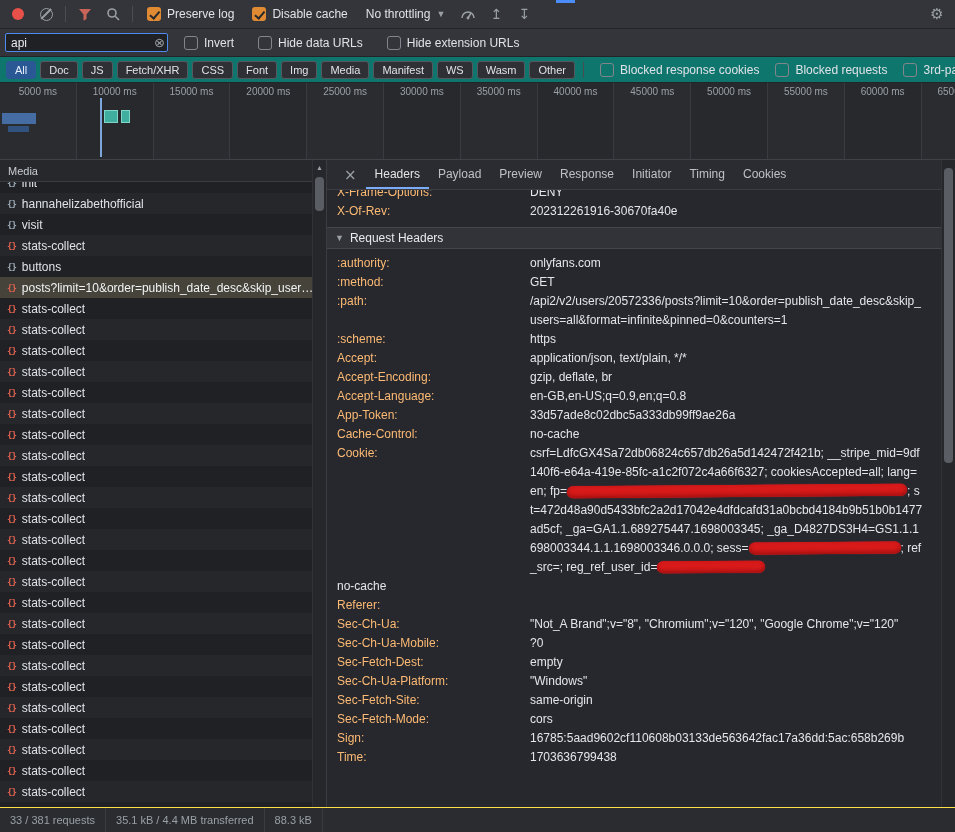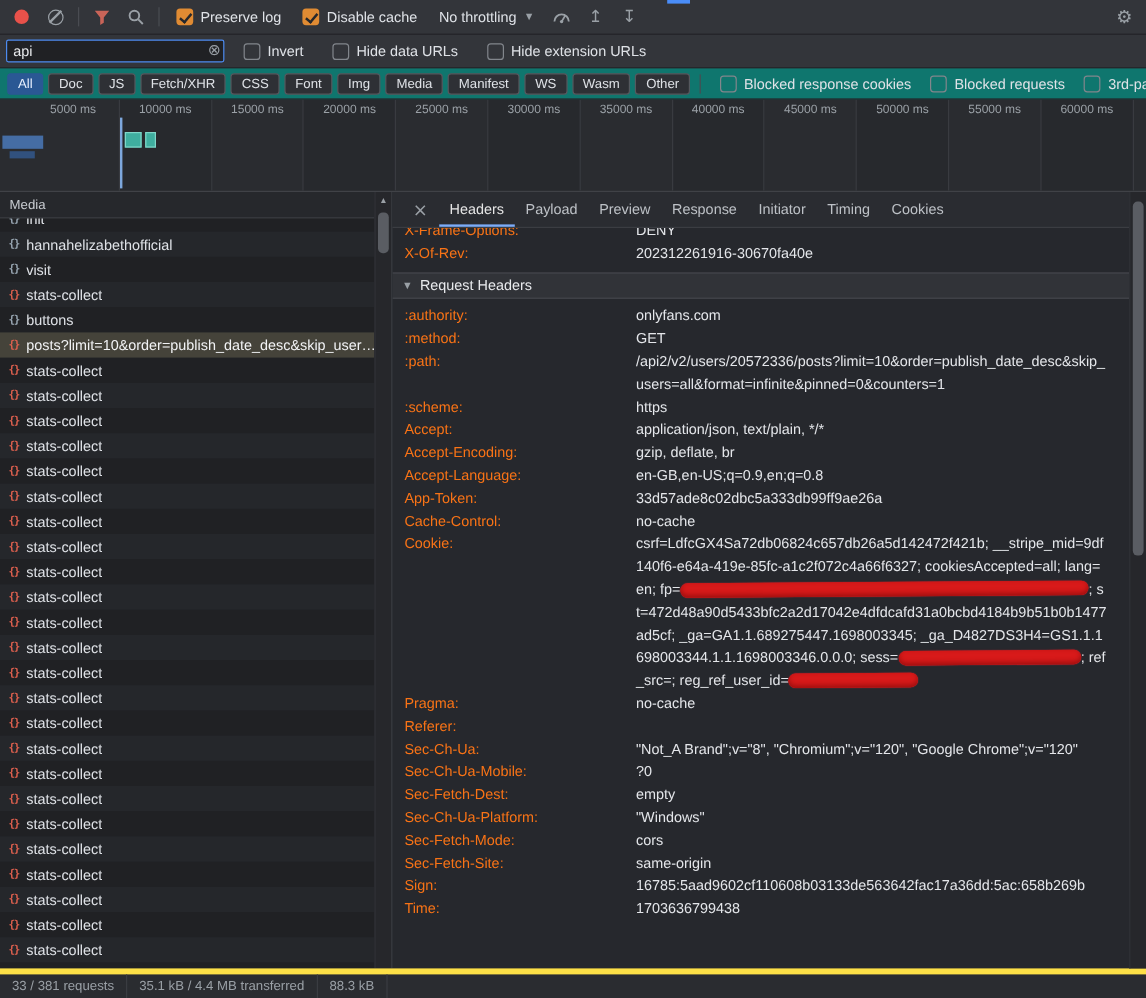--- a/index.html
+++ b/index.html
@@ -23,36 +23,36 @@
   .box.checked::after{content:"";position:absolute;left:4.5px;top:1.5px;width:3.5px;height:7.5px;
     border:solid #26282c;border-width:0 2px 2px 0;transform:rotate(40deg);}
   .box.unchecked{border:1.5px solid #82868c;background:transparent;}
   .dropdown{display:flex;align-items:center;gap:6px;padding:0 8px;cursor:pointer;flex:0 0 auto;}
   .caret{color:#9aa0a6;font-size:9px;}
   .blue-strip{position:absolute;left:556px;top:0;width:19px;height:3px;background:#4a8df8;}
   .spacer{flex:1;}
 
   .filterbar{height:28px;flex:0 0 28px;background:#33353a;border-bottom:1px solid #232428;
     display:flex;align-items:center;padding:0 5px;gap:8px;}
-  .filter-input-wrap{position:relative;width:182px;height:19px;flex:0 0 auto;}
+  .filter-input-wrap{position:relative;width:163px;height:19px;flex:0 0 auto;}
   .filter-input-wrap input{width:100%;height:100%;background:#202124;border:1px solid #4d8bf0;border-radius:2px;
     color:#e8eaed;font:12px "Liberation Sans",sans-serif;padding:0 18px 0 5px;outline:none;}
   .clear-x{position:absolute;right:3px;top:2px;color:#9aa0a6;font-family:"DejaVu Sans",sans-serif;font-size:13px;cursor:pointer;}
 
   .typebar{height:26px;flex:0 0 26px;background:#0f766e;border-bottom:1px solid #232428;
     display:flex;align-items:center;padding:0 6px;gap:4px;}
   .chips{display:flex;align-items:center;gap:4px;}
   .chip{height:18px;padding:0 8px;border:1px solid #55585e;border-radius:3px;background:#2e3035;
     color:#dfe2e7;font:11px "Liberation Sans",sans-serif;display:flex;align-items:center;cursor:pointer;}
   .chip.active{background:#2a5894;border-color:#2a5894;color:#e8f0fe;}
   .type-cbs{display:flex;align-items:center;}
 
   
   .timeline{height:77px;flex:0 0 77px;background:#2a2c30;border-bottom:1px solid #404247;position:relative;overflow:hidden;}
-  .tl-cols{display:flex;height:100%;margin-left:23px;}
+  .tl-cols{display:flex;height:100%;}
   .tl-col{flex:0 0 76.8px;border-right:1px solid #393b40;display:flex;justify-content:center;align-items:flex-start;padding-top:3px;}
   .tl-col:nth-child(even){background:rgba(0,0,0,0.05);}
   .tl-label{font-size:10px;color:#9aa0a6;white-space:nowrap;}
   .tl-mark{position:absolute;}
   .activity-blue{top:30px;height:11px;background:#4a79b8;opacity:.85;}
   .activity-blue-dim{top:43px;height:6px;background:#31517e;}
   .activity-teal{top:27px;height:13px;background:#3fae9f;border:1px solid #7fd6c9;}
   .tl-cursor{position:absolute;top:15px;bottom:2px;width:2px;background:#7da7dc;}
 
   
@@ -80,34 +80,34 @@
   .tabbar{height:30px;flex:0 0 30px;background:#2a2c31;border-bottom:1px solid #3b3d42;
     display:flex;align-items:center;padding-left:8px;}
   .tab-close{color:#9aa0a6;font-size:15px;padding:0 9px;cursor:pointer;font-family:"DejaVu Sans",sans-serif;}
   .tabs{display:flex;height:100%;}
   .tab{height:100%;display:flex;align-items:center;padding:0 9px;color:#bdc1c6;cursor:pointer;border-bottom:2px solid transparent;}
   .tab.active{color:#e5e5e5;border-bottom-color:#7cacf8;}
 
   .hdr-content{flex:1;overflow:hidden;line-height:19px;}
   .pre-rows{margin-top:-7px;}
   .h-row{display:flex;padding-left:10px;}
-  .h-name{flex:0 0 193px;color:#f97316;}
+  .h-name{flex:0 0 193px;color:#fdba74;}
   .h-value{flex:1;color:#e4e6ea;word-break:break-all;padding-right:18px;}
   .section-hdr{height:22px;margin-top:6px;background:#313338;border-top:1px solid #44464c;border-bottom:1px solid #44464c;
     display:flex;align-items:center;padding-left:8px;gap:6px;color:#e8eaed;cursor:pointer;}
   .tri{color:#9aa0a6;font-size:9px;}
   .hdr-rows{padding-top:5px;}
   .redact{display:inline-block;height:12px;background:#d81a1a;border-radius:7px;vertical-align:-2px;
     box-shadow:inset 0 -2px 4px #9c0f0f, 0 0 1px #e23;transform:rotate(-0.4deg);}
 
   .right-sb{width:14px;flex:0 0 14px;background:#26272b;border-left:1px solid #303237;position:relative;}
   .right-sb .thumb{position:absolute;left:2px;top:8px;width:9px;height:295px;background:#5a5d63;border-radius:4px;}
 
   
-  .statusbar{height:25px;flex:0 0 25px;background:#2a2c30;border-top:5px solid #fde047;
+  .statusbar{height:25px;flex:0 0 25px;background:#2a2c30;border-top:1px solid #fde047;
     display:flex;align-items:center;font-size:11px;color:#9aa0a6;}
   .status-seg{padding:0 10px;height:100%;display:flex;align-items:center;border-right:1px solid #3a3c41;white-space:nowrap;}
 </style>
 </head>
 <body>
 
 <div class="devtools">
 
   <div class="toolbar">
     <span class="tb-btn">
@@ -464,21 +464,20 @@
             </div>
             <div class="h-row">
               <span class="h-name">Cache-Control:</span>
               <span class="h-value">no-cache</span>
             </div>
             <div class="h-row">
               <span class="h-name">Cookie:</span>
               <span class="h-value">csrf=LdfcGX4Sa72db06824c657db26a5d142472f421b; __stripe_mid=9df140f6-e64a-419e-85fc-a1c2f072c4a66f6327; cookiesAccepted=all; lang=en; fp=<span class="redact" style="width: 340px;"></span>; st=472d48a90d5433bfc2a2d17042e4dfdcafd31a0bcbd4184b9b51b0b1477ad5cf; _ga=GA1.1.689275447.1698003345; _ga_D4827DS3H4=GS1.1.1698003344.1.1.1698003346.0.0.0; sess=<span class="redact" style="width: 152px;"></span>; ref_src=; reg_ref_user_id=<span class="redact" style="width: 108px;"></span></span>
             </div>
             <div class="h-row">
-              <span class="h-name">Pragma:</span>
               <span class="h-value">no-cache</span>
             </div>
             <div class="h-row">
               <span class="h-name">Referer:</span>
             </div>
             <div class="h-row">
               <span class="h-name">Sec-Ch-Ua:</span>
               <span class="h-value">"Not_A Brand";v="8", "Chromium";v="120", "Google Chrome";v="120"</span>
             </div>
             <div class="h-row">
@@ -487,26 +486,26 @@
             </div>
             <div class="h-row">
               <span class="h-name">Sec-Fetch-Dest:</span>
               <span class="h-value">empty</span>
             </div>
             <div class="h-row">
               <span class="h-name">Sec-Ch-Ua-Platform:</span>
               <span class="h-value">"Windows"</span>
             </div>
             <div class="h-row">
+              <span class="h-name">Sec-Fetch-Site:</span>
+              <span class="h-value">same-origin</span>
+            </div>
+            <div class="h-row">
               <span class="h-name">Sec-Fetch-Mode:</span>
               <span class="h-value">cors</span>
-            </div>
-            <div class="h-row">
-              <span class="h-name">Sec-Fetch-Site:</span>
-              <span class="h-value">same-origin</span>
             </div>
             <div class="h-row">
               <span class="h-name">Sign:</span>
               <span class="h-value">16785:5aad9602cf110608b03133de563642fac17a36dd:5ac:658b269b</span>
             </div>
             <div class="h-row">
               <span class="h-name">Time:</span>
               <span class="h-value">1703636799438</span>
             </div>
           </div>

